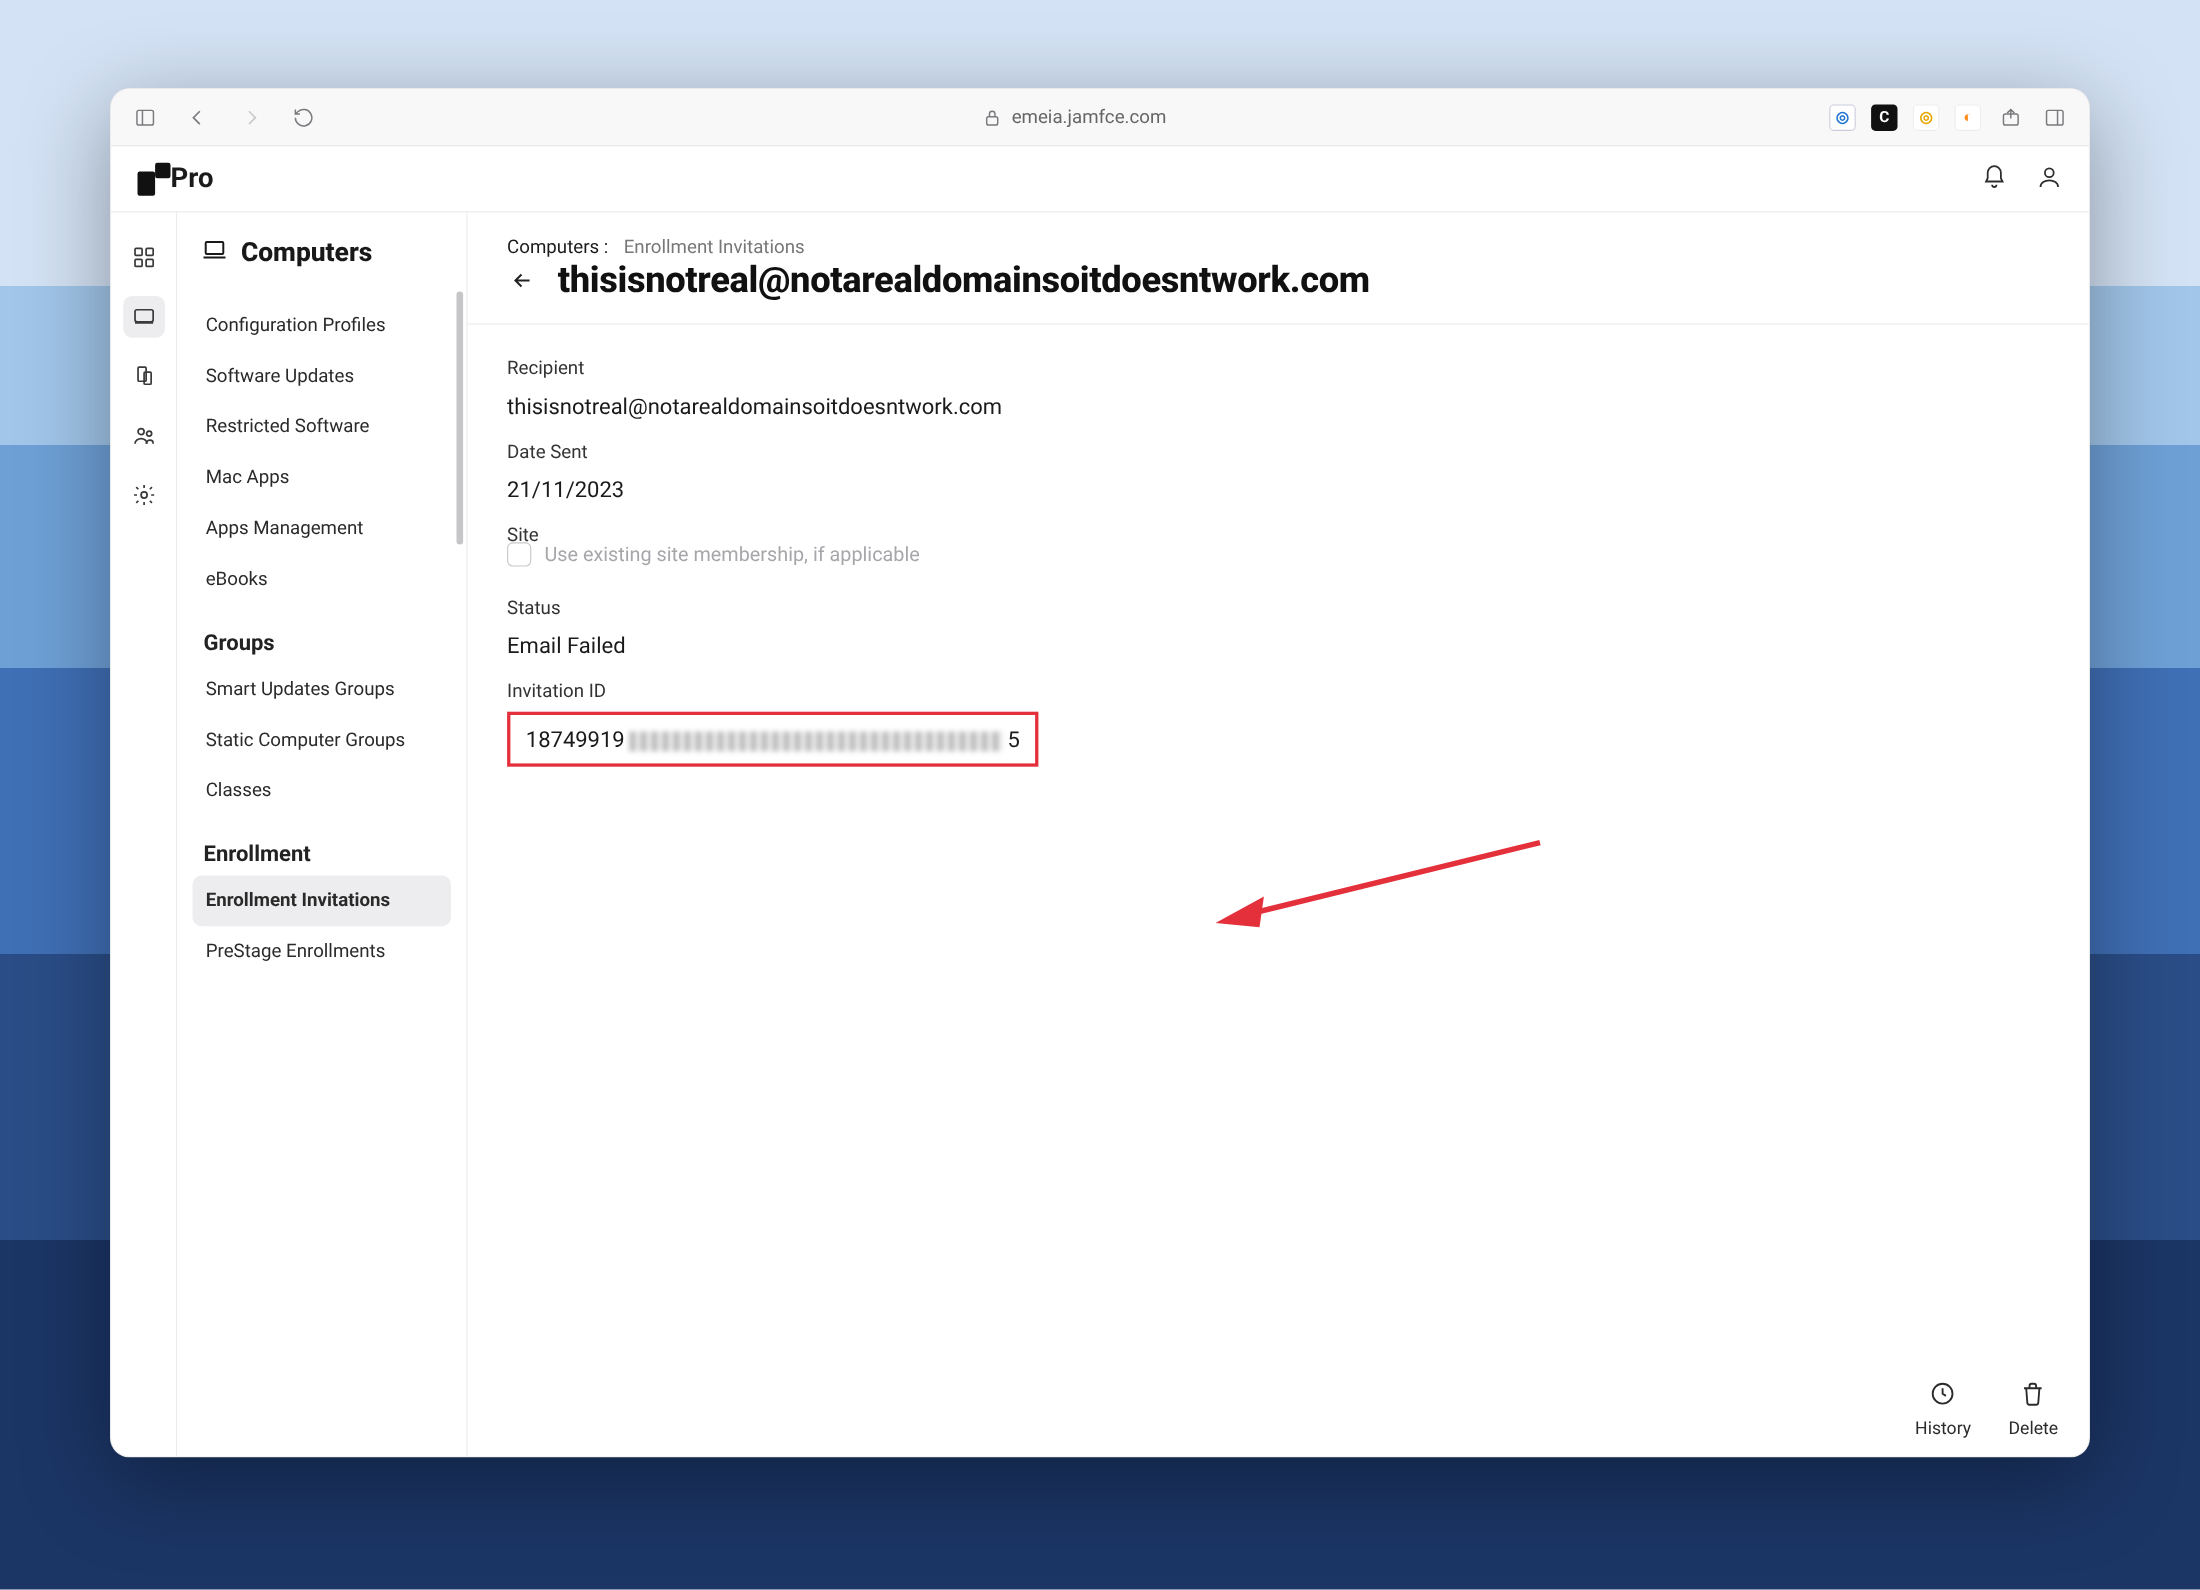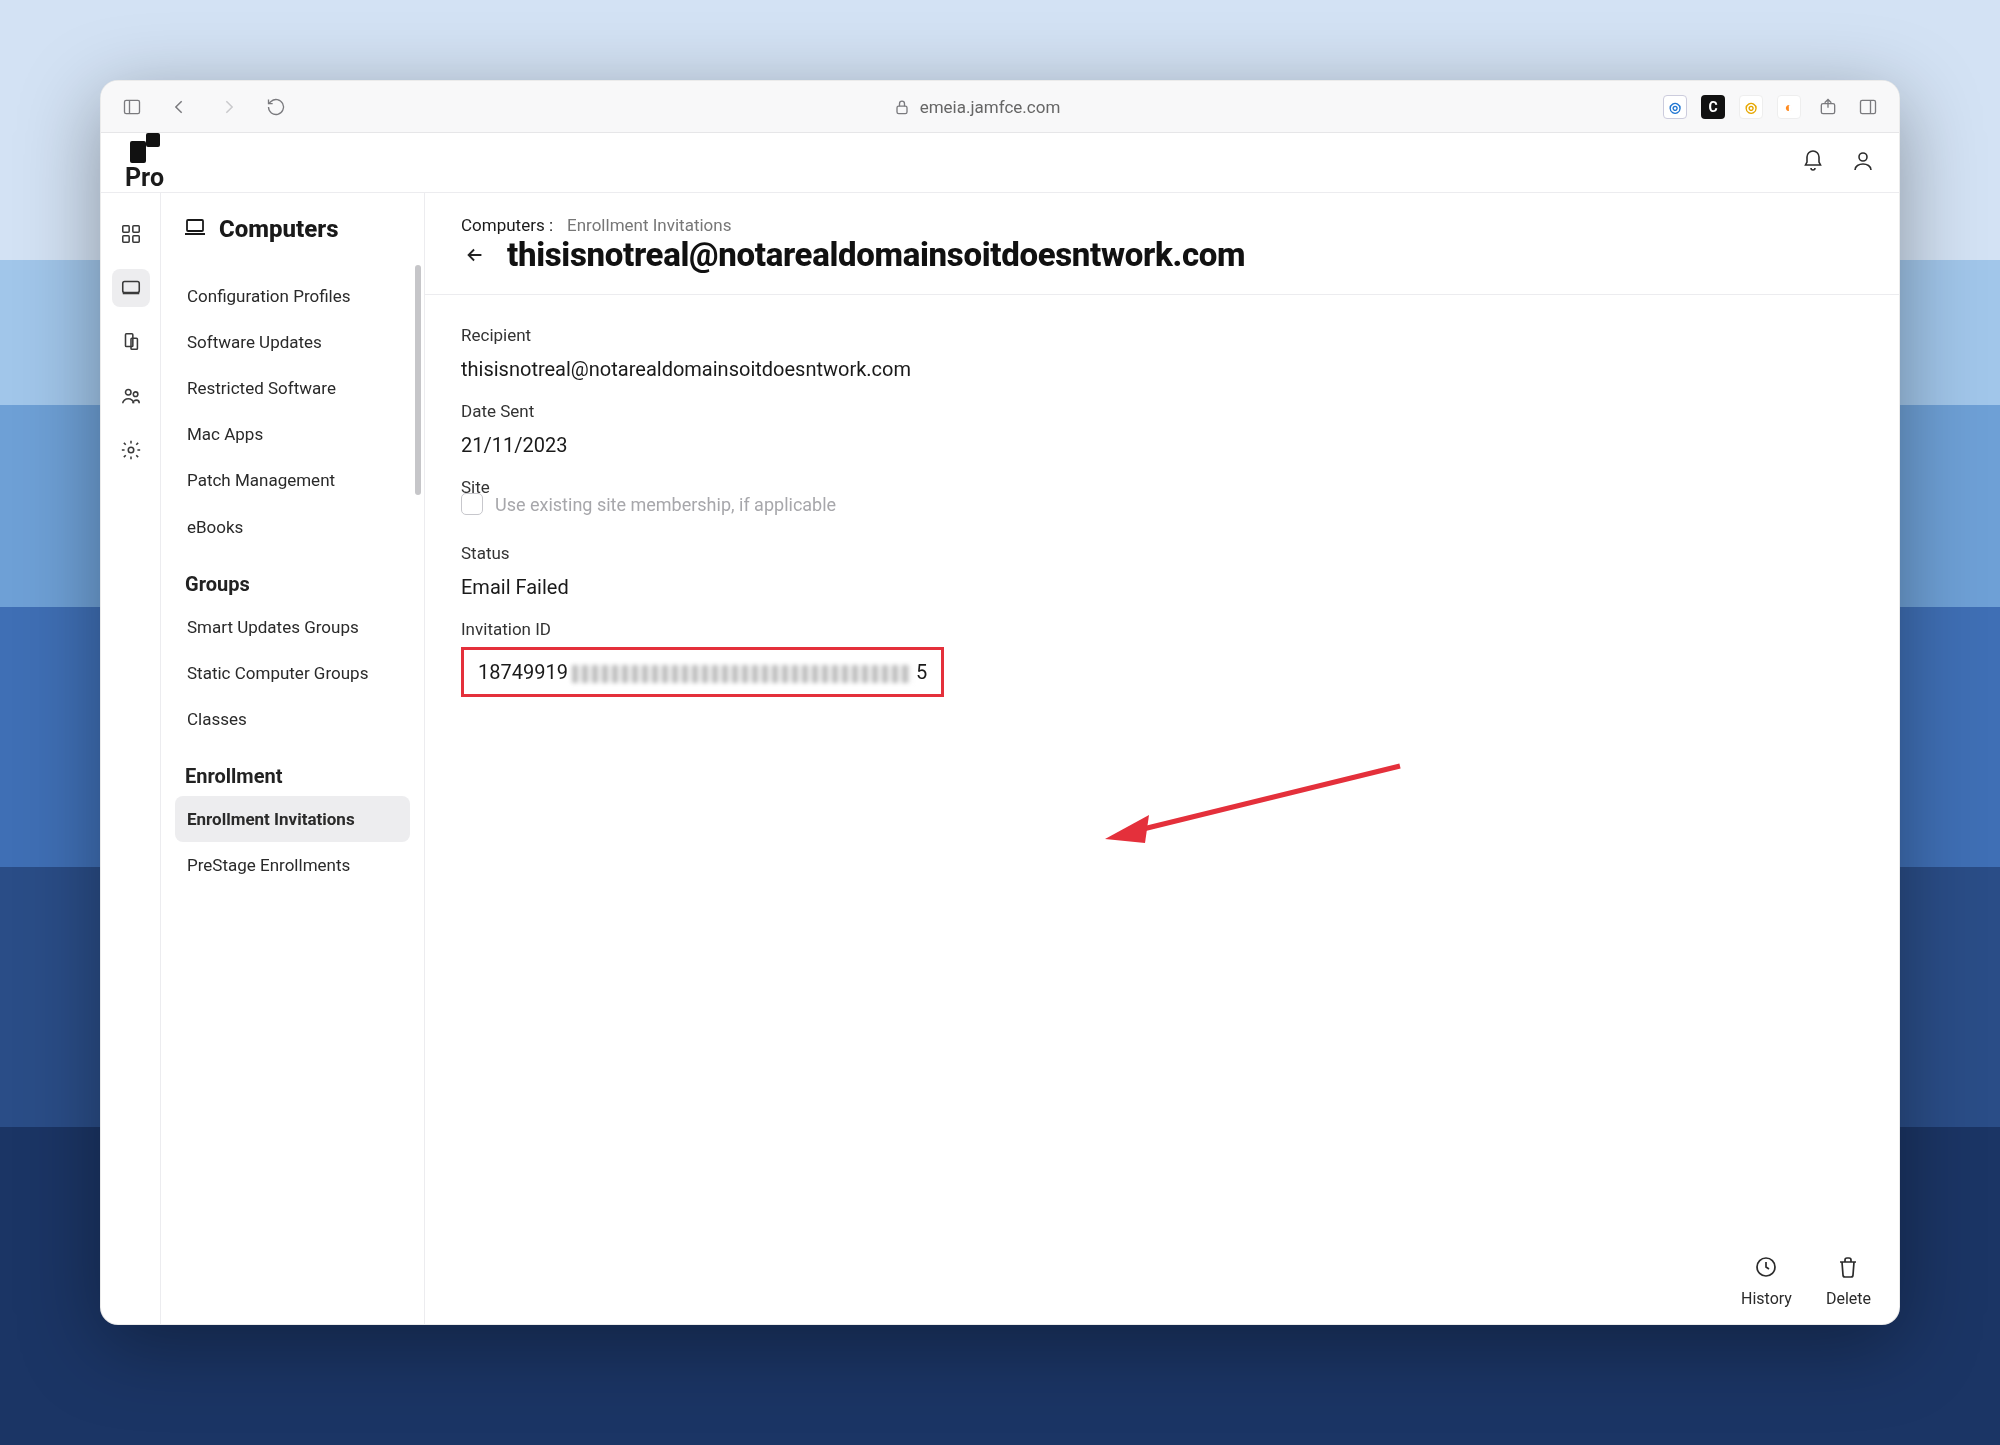--- a/index.html
+++ b/index.html
@@ -54,21 +54,21 @@
 
   
   .app-header {
     height: 60px;
     display:flex;
     align-items:center;
     justify-content:space-between;
     padding: 0 24px;
     border-bottom: 1px solid #ececef;
   }
-  .brand { display:flex; align-items:center; gap:0;flex-direction:column; }
+  .brand { display:flex; align-items:center; gap:0; }
   .brand-mark {
     width:30px; height:30px; position:relative;
   }
   .brand-mark::before, .brand-mark::after { content:""; position:absolute; background:#111; }
   .brand-mark::before { width:16px; height:22px; left:0; bottom:0; border-radius:2px; }
   .brand-mark::after  { width:14px; height:14px; right:0; top:0; border-radius:2px; }
   .brand-title { font-size:25px; font-weight:700; color:#1b1b1b; }
   .header-right { display:flex; gap:26px; color:#2d2d2d; }
   .header-right svg { width:24px; height:24px; }
 
@@ -348,21 +348,21 @@
       </div>
 
       <div class="sidebar-scroll">
         <div class="side-scrollbar"></div>
         <div class="sidebar-list">
           <div class="nav-item first partial">Policies</div>
           <div class="nav-item">Configuration Profiles</div>
           <div class="nav-item">Software Updates</div>
           <div class="nav-item">Restricted Software</div>
           <div class="nav-item">Mac Apps</div>
-          <div class="nav-item">Patch Management</div>
+          <div class="nav-item">Apps Management</div>
           <div class="nav-item">eBooks</div>
 
           <div class="group-label">Groups</div>
           <div class="nav-item">Smart Updates Groups</div>
           <div class="nav-item">Static Computer Groups</div>
           <div class="nav-item">Classes</div>
 
           <div class="group-label">Enrollment</div>
           <div class="nav-item active">Enrollment Invitations</div>
           <div class="nav-item">PreStage Enrollments</div>

